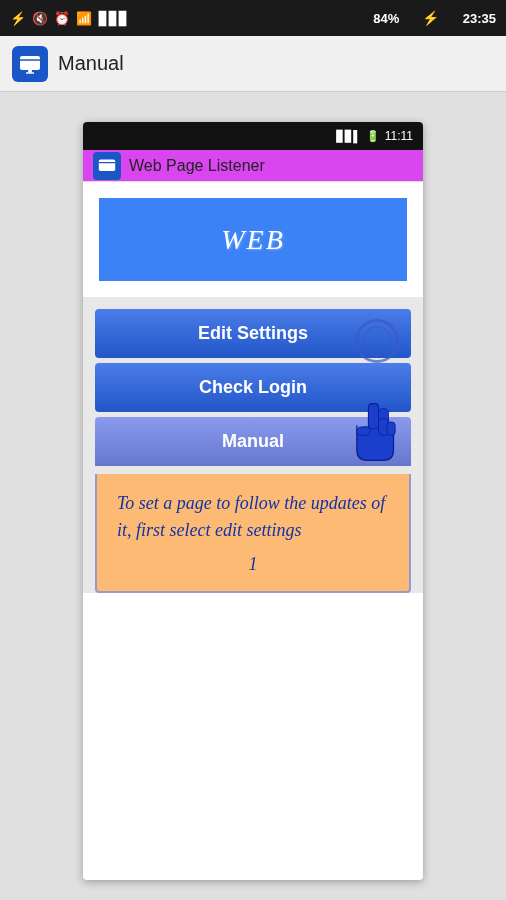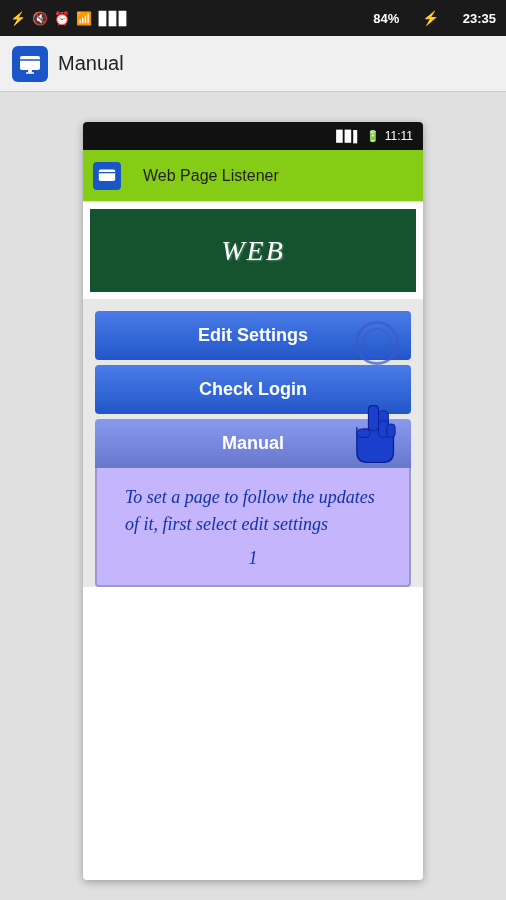--- a/index.html
+++ b/index.html
@@ -97,26 +97,26 @@
       align-items: center;
       justify-content: flex-end;
       padding: 0 10px;
       color: white;
       font-size: 12px;
       gap: 5px;
     }
 
     
     .inner-app-bar {
-      background: #84cc16;
-      height: 52px;
+      background: #d946ef;
+      height: 32px;
       display: flex;
       align-items: center;
       padding: 0 10px;
-      gap: 22px;
+      gap: 8px;
       border-bottom: 1px solid #ddd;
     }
 
     .inner-app-icon {
       width: 28px;
       height: 28px;
       background: #1a56c8;
       border-radius: 4px;
       display: flex;
       align-items: center;
@@ -125,24 +125,24 @@
       font-size: 14px;
     }
 
     .inner-app-title {
       font-size: 16px;
       color: #222;
     }
 
     
     .blue-banner {
-      background: #14532d;
+      background: #3b82f6;
       padding: 22px 10px;
       text-align: center;
-      margin: 7px;
+      margin: 16px;
     }
 
     .banner-text {
       color: white;
       font-family: 'Palatino Linotype', Palatino, Georgia, serif;
       font-style: italic;
       font-size: 28px;
       line-height: 1.4;
       letter-spacing: 2px;
       text-shadow: 1px 1px 2px rgba(255,255,255,0.3);
@@ -193,25 +193,25 @@
       font-size: 18px;
       font-weight: bold;
       border: none;
       border-radius: 4px 4px 0 0;
       cursor: pointer;
       text-align: center;
     }
 
     
     .manual-info-box {
-      background: #c4b5fd;
+      background: #fdba74;
       border: 2px solid #9999cc;
       border-top: none;
-      padding: 16px 28px;
-      margin: 0 6px 10px 6px;
+      padding: 16px 20px;
+      margin: 8px 6px 10px 6px;
       border-radius: 0 0 4px 4px;
     }
 
     .manual-info-text {
       font-family: 'Palatino Linotype', Palatino, Georgia, serif;
       font-style: italic;
       font-size: 18px;
       color: #1133aa;
       line-height: 1.5;
     }

